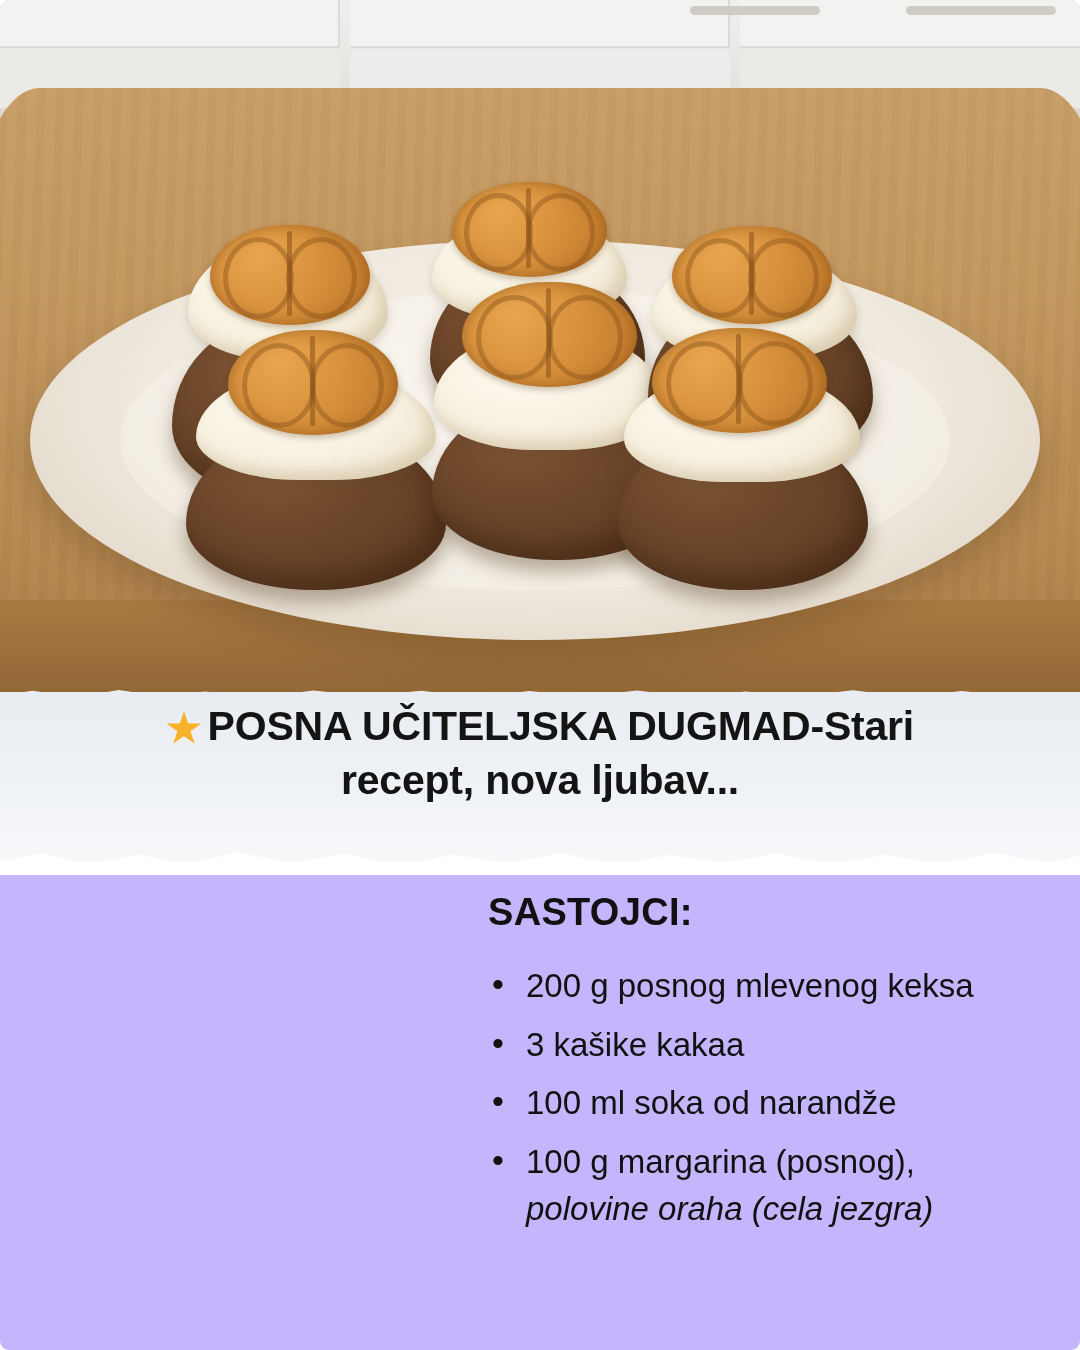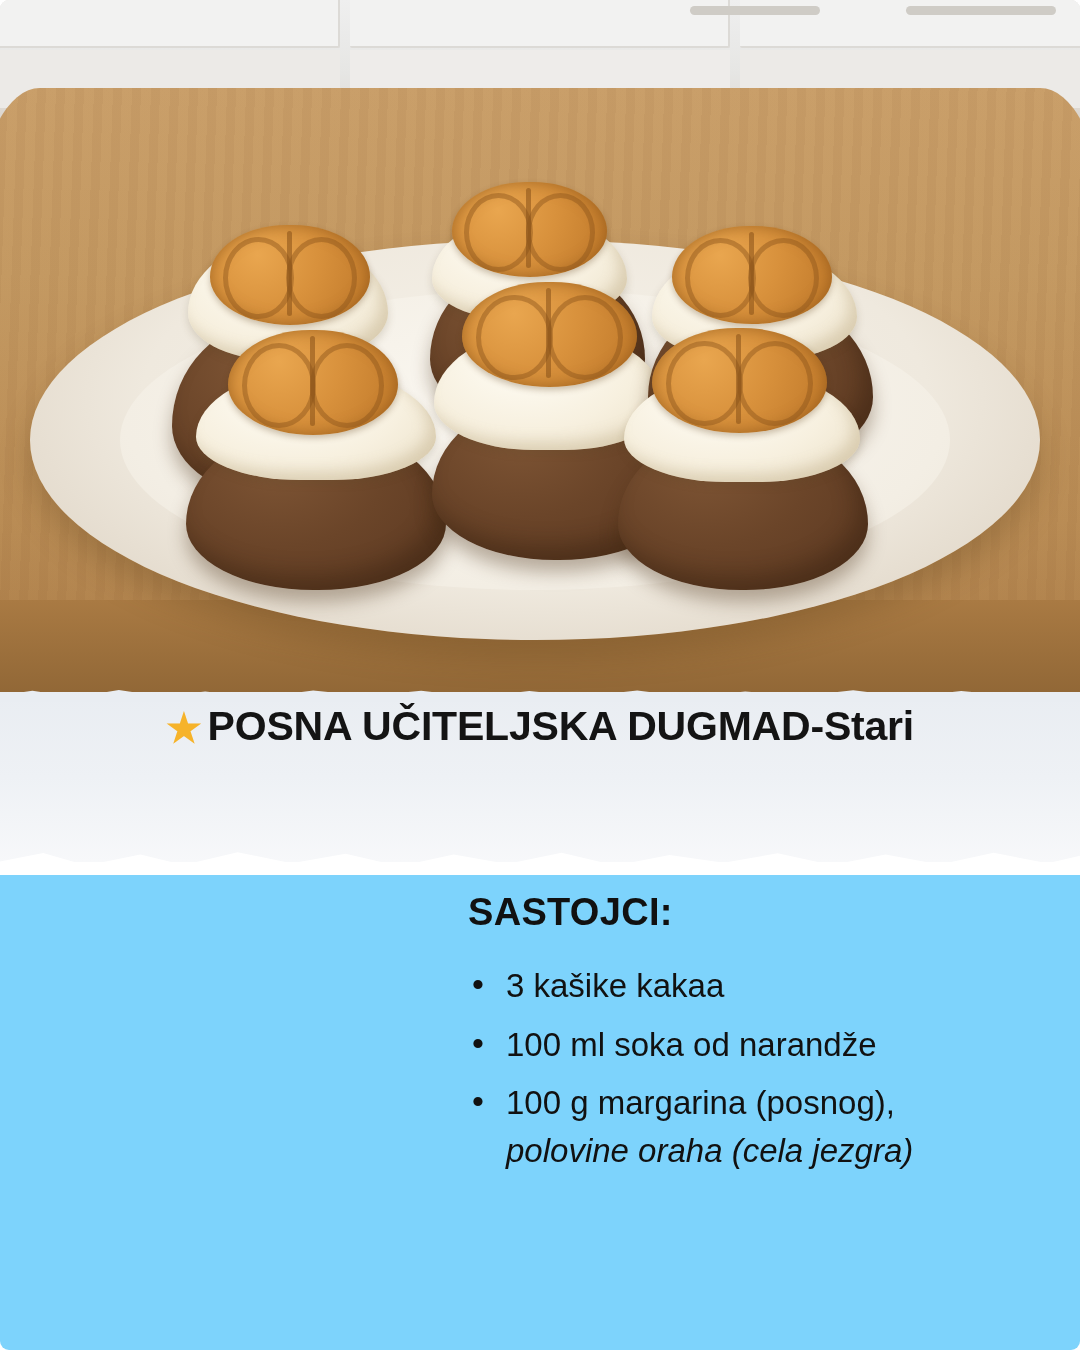--- a/index.html
+++ b/index.html
@@ -171,21 +171,22 @@
     font-size: 40px;
     vertical-align: -2px;
     margin-right: 6px;
   }
 
   
   .content {
     position: absolute;
     left: 0; top: 875px;
     width: 1080px; height: 475px;
-    background: #7dd3fc;
+    background: #c4b5fd;
+    padding-left: 20px;
   }
   .sastojci {
     font-size: 38px;
     font-weight: bold;
     color: #111;
     text-align: left;
     margin-left: 468px;
     margin-top: 16px;
     letter-spacing: 0.3px;
   }
@@ -289,26 +290,28 @@
         </div>
     </div>
   </div>
 
   <div class="band"></div>
   <div class="band-top-tear"></div>
   <div class="title-wrap">
     <div class="title-line">
       <span class="star">★</span><span>POSNA UČITELJSKA DUGMAD-Stari</span>
     </div>
+    <div class="title-line">recept, nova ljubav...</div>
   </div>
   <div class="band-bottom-tear"></div>
 
   <div class="content">
     <div class="sastojci">SASTOJCI:</div>
     <ul class="ing-list">
+      <li class="ing-item">200 g posnog mlevenog keksa</li>
       <li class="ing-item">3 kašike kakaa</li>
       <li class="ing-item">100 ml soka od narandže</li>
       <li class="ing-item">
         <span>100 g margarina (posnog),</span>
         <span class="ing-sub">polovine oraha (cela jezgra)</span>
       </li>
     </ul>
   </div>
 
 </div>

